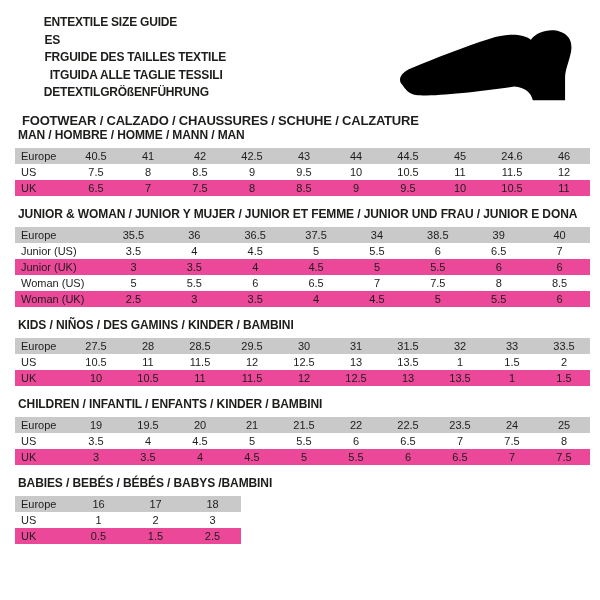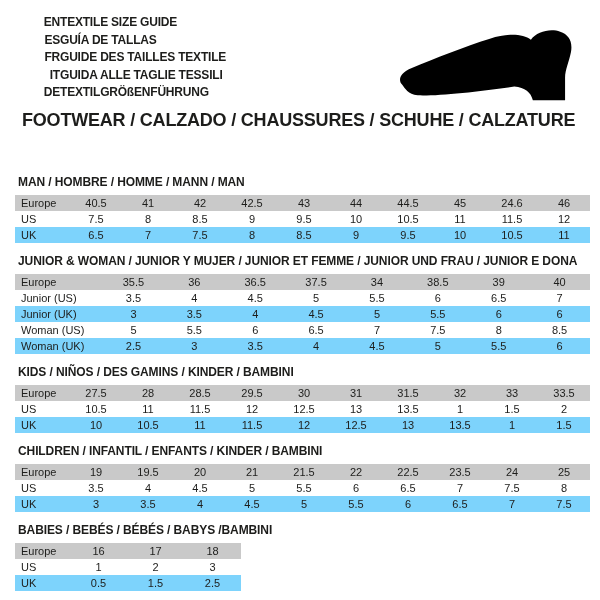--- a/index.html
+++ b/index.html
@@ -25,26 +25,26 @@
   .shoe {
     position: absolute;
     left: 388px; top: 26px;
     width: 196px; height: 82px;
   }
   .shoe svg { width: 100%; height: 100%; display: block; }
 
   
   .category-line {
     margin: 11px 0 0 7px;
-    font-size: 18px; font-weight: bold; letter-spacing: -0.2px;
+    font-size: 13px; font-weight: bold; letter-spacing: -0.2px;
     line-height: 15px; white-space: nowrap;
   }
 
   
-  .tables { margin-top: 47px; }
+  .tables { }
   .tbl-block { margin-top: 11px; }
   .tbl-block:first-child { margin-top: 0; }
   .tbl-title {
     font-size: 12px; font-weight: bold; letter-spacing: -0.1px;
     line-height: 14px; margin: 0 0 6px 3px; white-space: nowrap;
   }
   table.size-table {
     border-collapse: collapse; table-layout: fixed;
     width: 575px; font-size: 11px;
   }
@@ -54,36 +54,35 @@
     text-align: center; padding: 0; line-height: 16px; white-space: nowrap;
   }
   table.size-table td.lbl { text-align: left; padding-left: 6px; width: 55px; }
   table.size-table.wide-label td.lbl { width: 88px; }
   table.size-table tr.hdr { background: #c9c9c9; padding-left: 43px; }
   table.size-table tr.alt { background: #ededed; }
 </style>
 <style>
   body { color: #1d1d1b; }
   table.size-table tr.hdr { background: #c9c9c9; }
-  table.size-table tr.alt { background: #7dd3fc; }
+  table.size-table tr.alt { background: #ec4899; }
   .shoe svg path { fill: #000000; }
 </style></head>
 <body>
 
 <div class="page">
 
   <div class="lang-list">
   <div class="lang-row">
     <span class="lang-code">EN</span>
     <span class="lang-text">TEXTILE SIZE GUIDE</span>
   </div>
 
   <div class="lang-row">
     <span class="lang-code">ES</span>
-    <span class="lang-text">GUÍA DE TALLAS</span>
   </div>
 
   <div class="lang-row">
     <span class="lang-code">FR</span>
     <span class="lang-text">GUIDE DES TAILLES TEXTILE</span>
   </div>
 
   <div class="lang-row">
     <span class="lang-code">IT</span>
     <span class="lang-text">GUIDA ALLE TAGLIE TESSILI</span>

